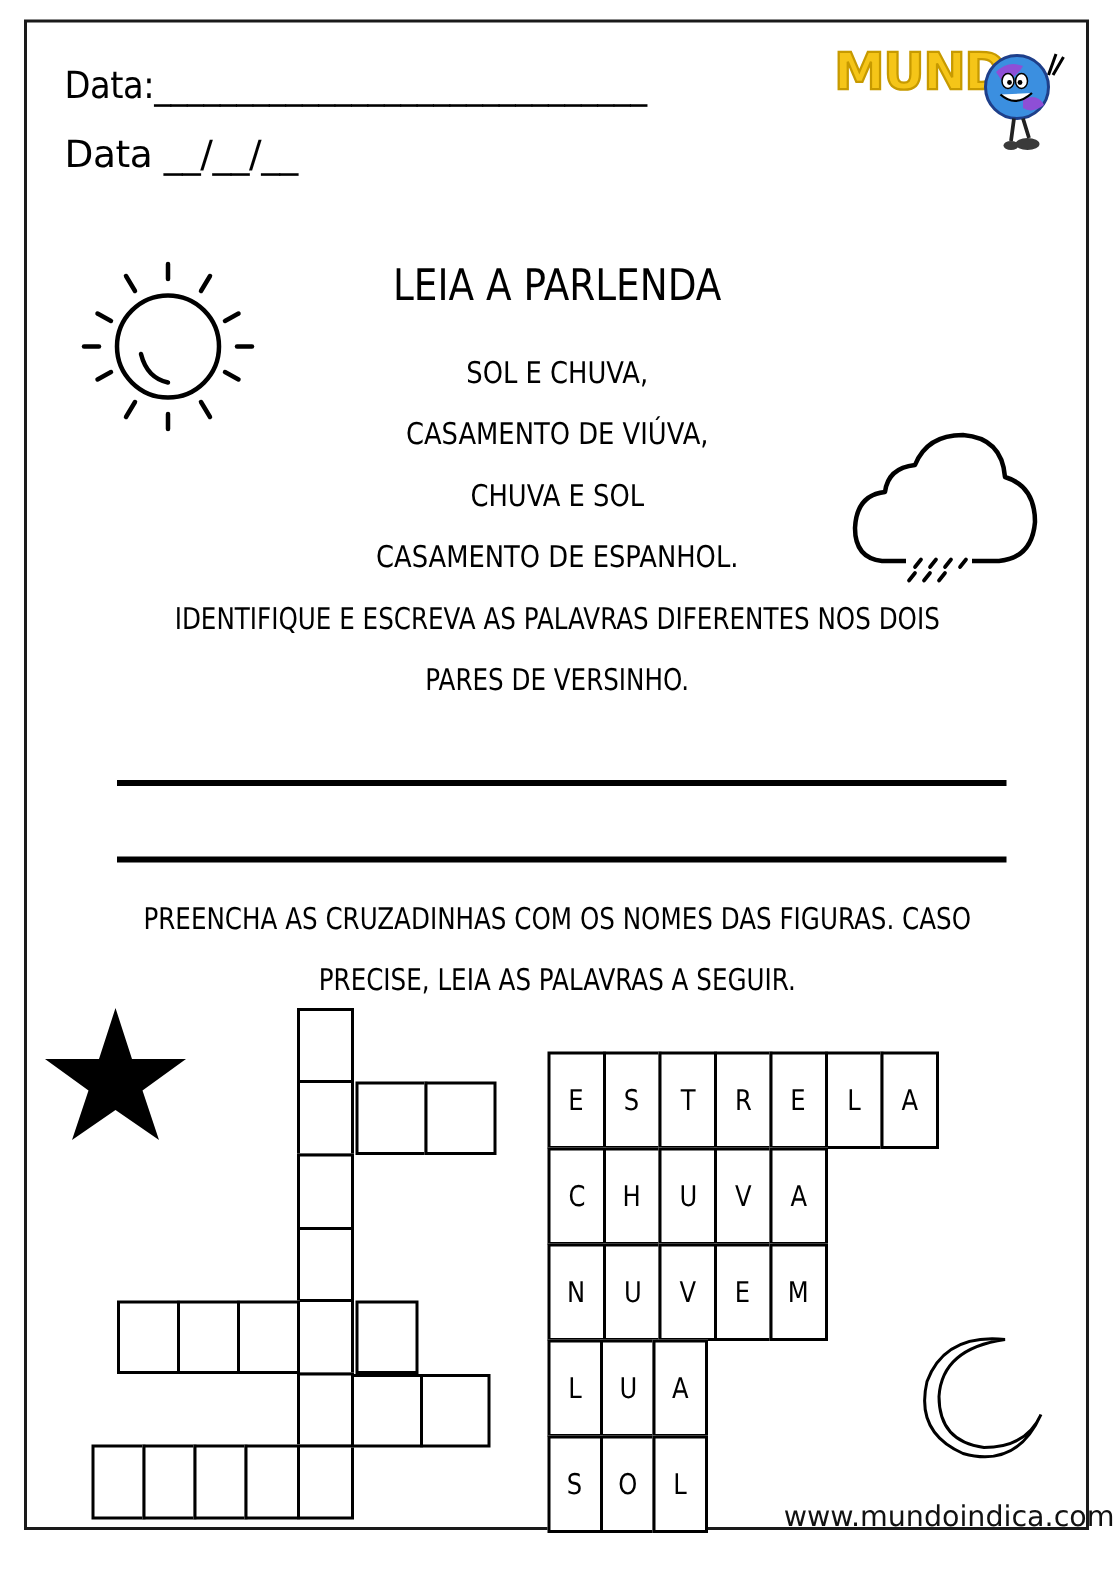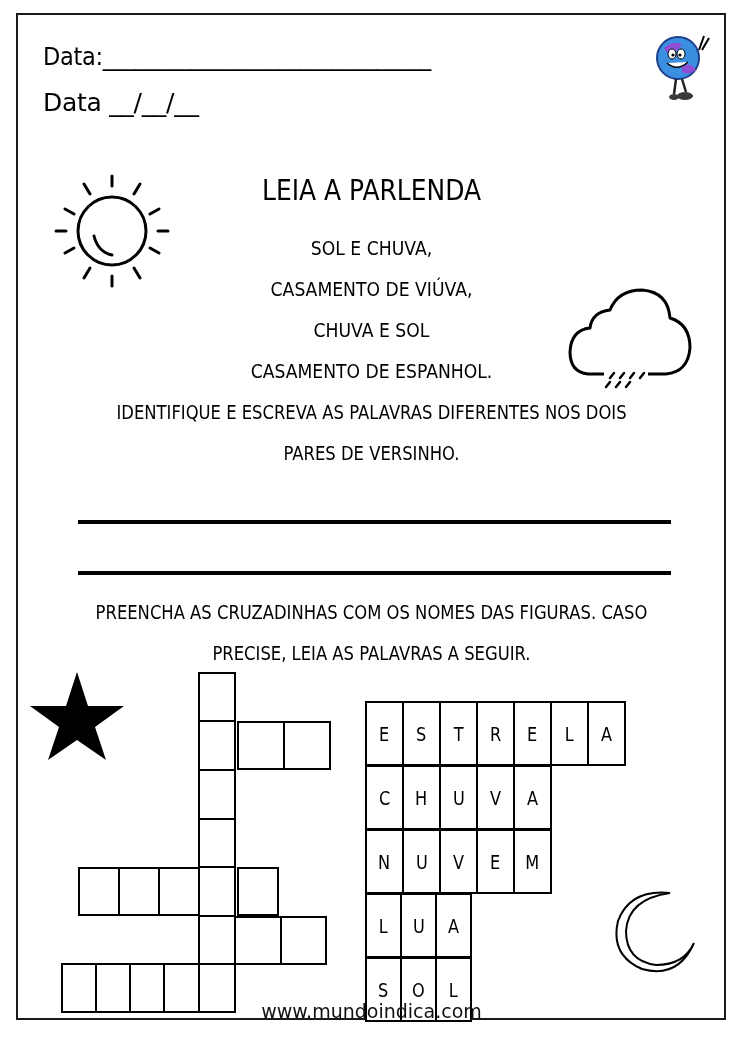--- a/index.html
+++ b/index.html
@@ -20,31 +20,32 @@
   .title { left:0; width:743px; text-align:center; top:173px; font-size:29px;
            font-family:"DejaVu Sans", sans-serif; letter-spacing:0px; transform:scaleX(0.86); }
   .verse { left:0; width:743px; text-align:center; font-size:20px; transform:scaleX(0.86); }
   .instr { left:0; width:743px; text-align:center; font-size:20px; transform:scaleX(0.82); white-space:nowrap; }
   .answer-line { position:absolute; left:78px; width:593px; height:4px; background:#000; }
   .cell { position:absolute; border:2px solid #000; box-sizing:border-box; background:#fff; }
   .wb-cell { position:absolute; border:2px solid #000; box-sizing:border-box; background:#fff;
              display:flex; align-items:center; justify-content:center; font-size:19px;
              font-family:"DejaVu Sans", sans-serif; }
   .wb-cell span { transform:scaleX(0.85); display:inline-block; }
-  .footer { left:0; width:743px; text-align:center; top:1000px; font-size:19px; color:#111; }
+  .footer { left:0; width:743px; text-align:right; top:1000px; font-size:19px; color:#111; }
 </style>
 </head>
 <body>
 
 <div class="page-border"></div>
 
 <div class="abs name-line">Data:______________________________</div>
 <div class="abs date-line">Data __/__/__</div>
 
 <div class="abs logo">
+  <div class="mundo">MUND</div>
   <svg width="62" height="76" viewBox="0 0 62 76">
     <circle cx="26" cy="28" r="21" fill="#3b8fe0" stroke="#1e3f8a" stroke-width="2"></circle>
     <path d="M12 18 Q20 10 30 14 Q26 22 16 24 Z" fill="#8e4fd6"></path>
     <path d="M30 36 Q40 32 44 40 Q36 46 30 42 Z" fill="#8e4fd6"></path>
     <ellipse cx="20" cy="24" rx="4" ry="5" fill="#fff" stroke="#000" stroke-width="1"></ellipse>
     <ellipse cx="29" cy="24" rx="4" ry="5" fill="#fff" stroke="#000" stroke-width="1"></ellipse>
     <circle cx="21" cy="25" r="1.6" fill="#000"></circle>
       <circle cx="28" cy="25" r="1.6" fill="#000"></circle>
     <path d="M15 33 Q25 42 36 32" fill="#fff" stroke="#000" stroke-width="1.5"></path>
     <path d="M47 20 L52 6 M50 20 L57 8" stroke="#000" stroke-width="2" fill="none"></path>

